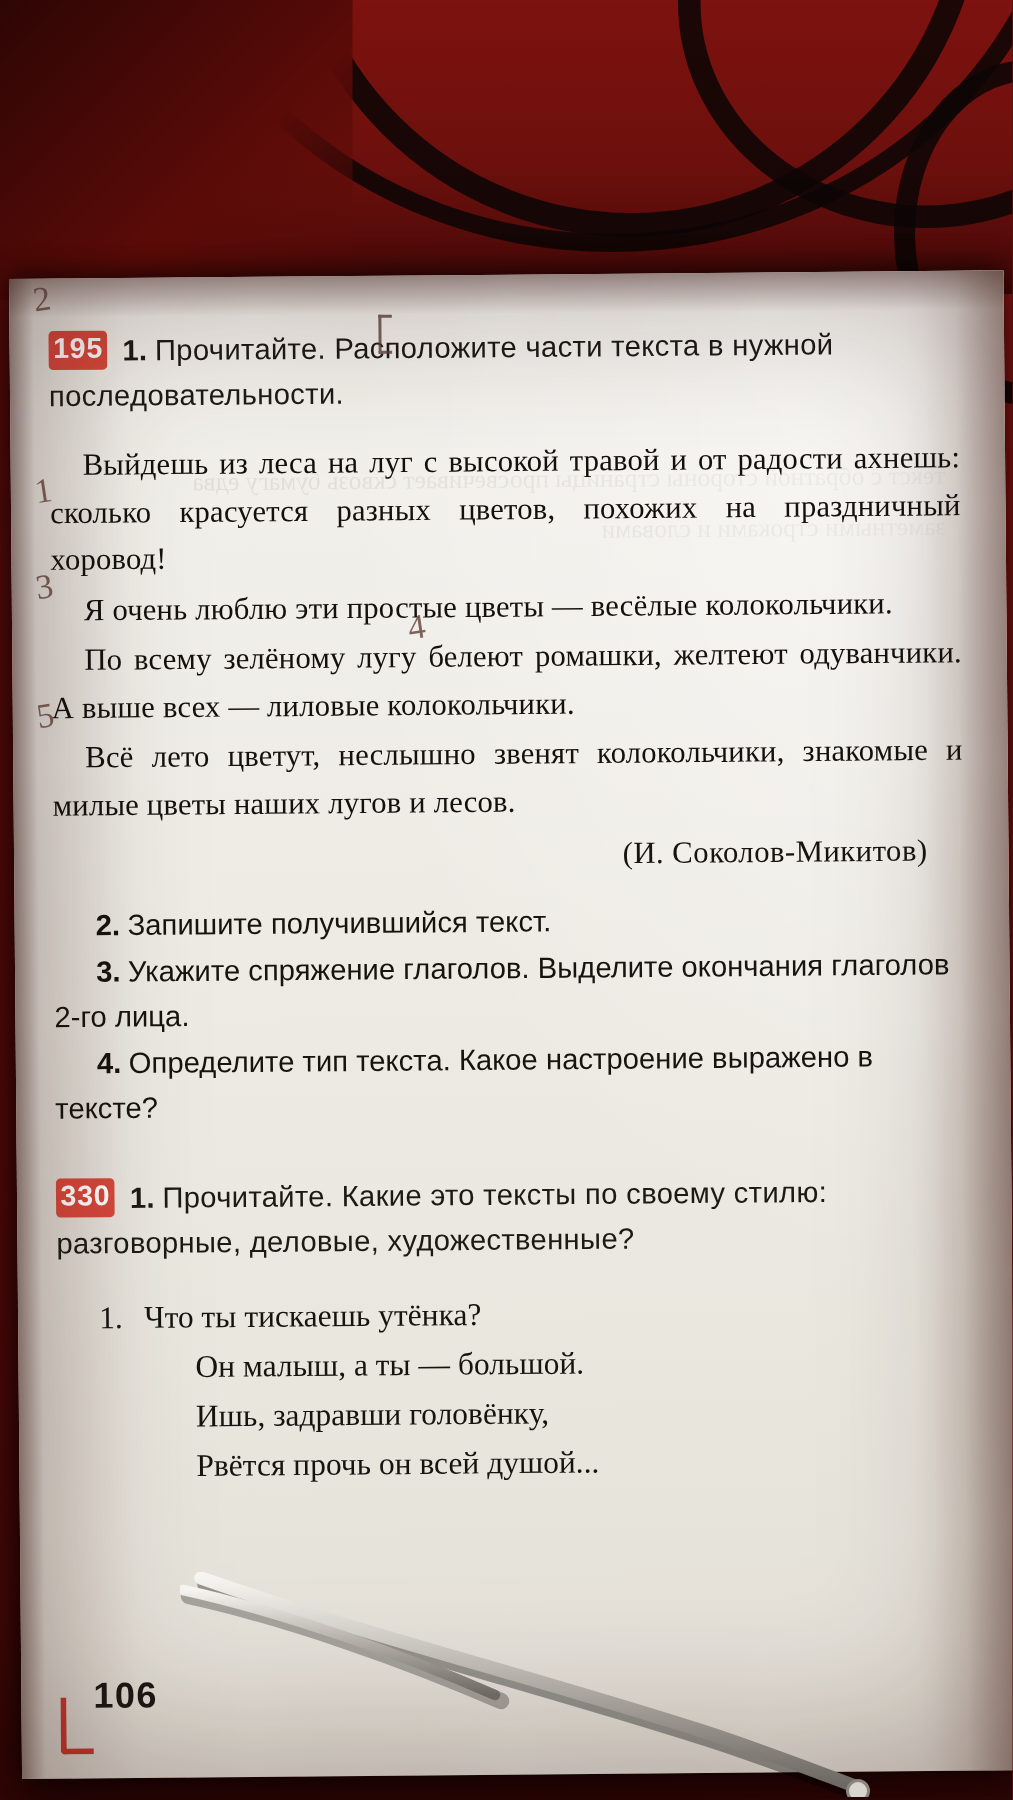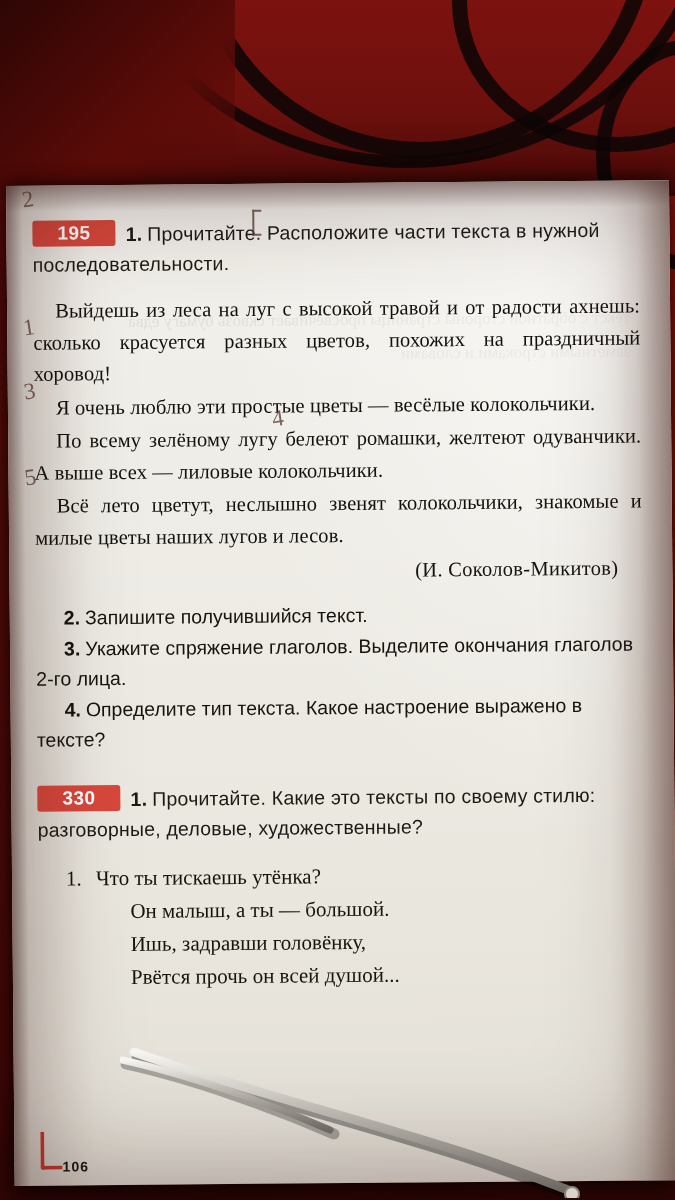--- a/index.html
+++ b/index.html
@@ -94,21 +94,21 @@
 
   
   .ex-badge {
     display: inline-block;
     background: #d8483c;
     color: #fff;
     font-family: "Liberation Sans", sans-serif;
     font-weight: bold;
     font-size: 19px;
     line-height: 26px;
-    padding: 0 25px;
+    padding: 0 3px;
     border-radius: 3px;
     vertical-align: 2px;
     margin-right: 10px;
     letter-spacing: 0.5px;
   }
 
   .task-line {
     font-family: "Liberation Sans", sans-serif;
     font-size: 19.5px;
     line-height: 30px;
@@ -176,24 +176,24 @@
     border-left: 2px solid #59413c;
     border-top: 2px solid #59413c;
     border-bottom: 2px solid #59413c;
     opacity: 0.8;
     pointer-events: none;
   }
 
   
   .folio {
     position: absolute;
-    left: 48px; bottom: 11px;
+    left: 48px; bottom: 40px;
     font-family: "Liberation Sans", sans-serif;
     font-weight: bold;
-    font-size: 14px;
+    font-size: 24px;
     color: #1b1815;
     letter-spacing: 1px;
   }
   .folio-rule {
     position: absolute;
     left: 26px; bottom: 16px;
     width: 22px; height: 38px;
     border-left: 4px solid #c6392e;
     border-bottom: 4px solid #c6392e;
     border-radius: 0 0 0 3px;

